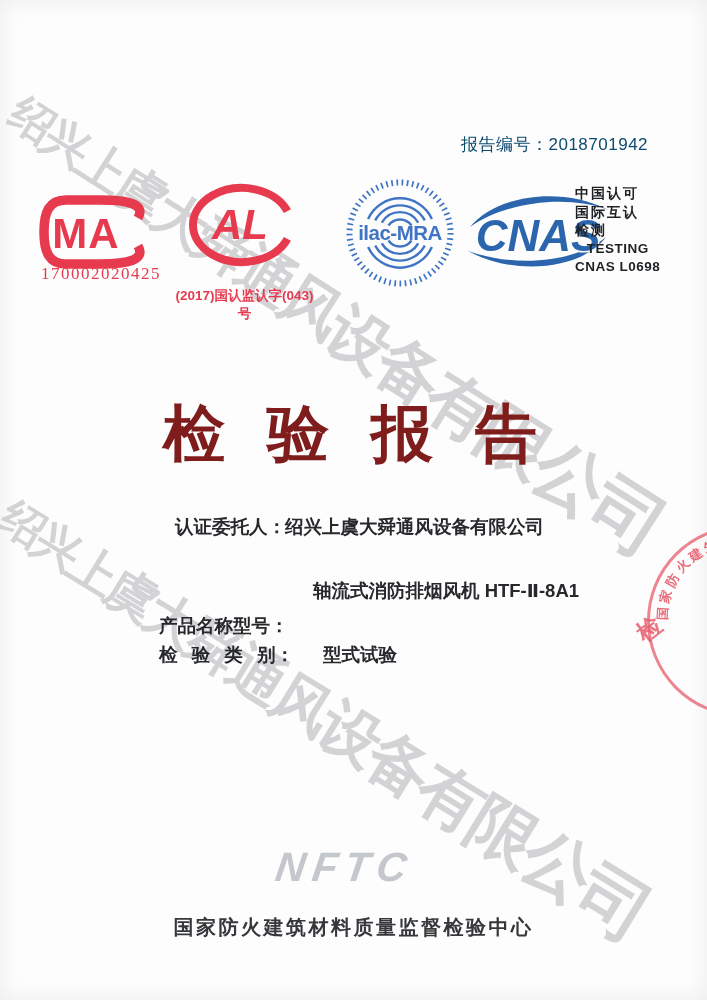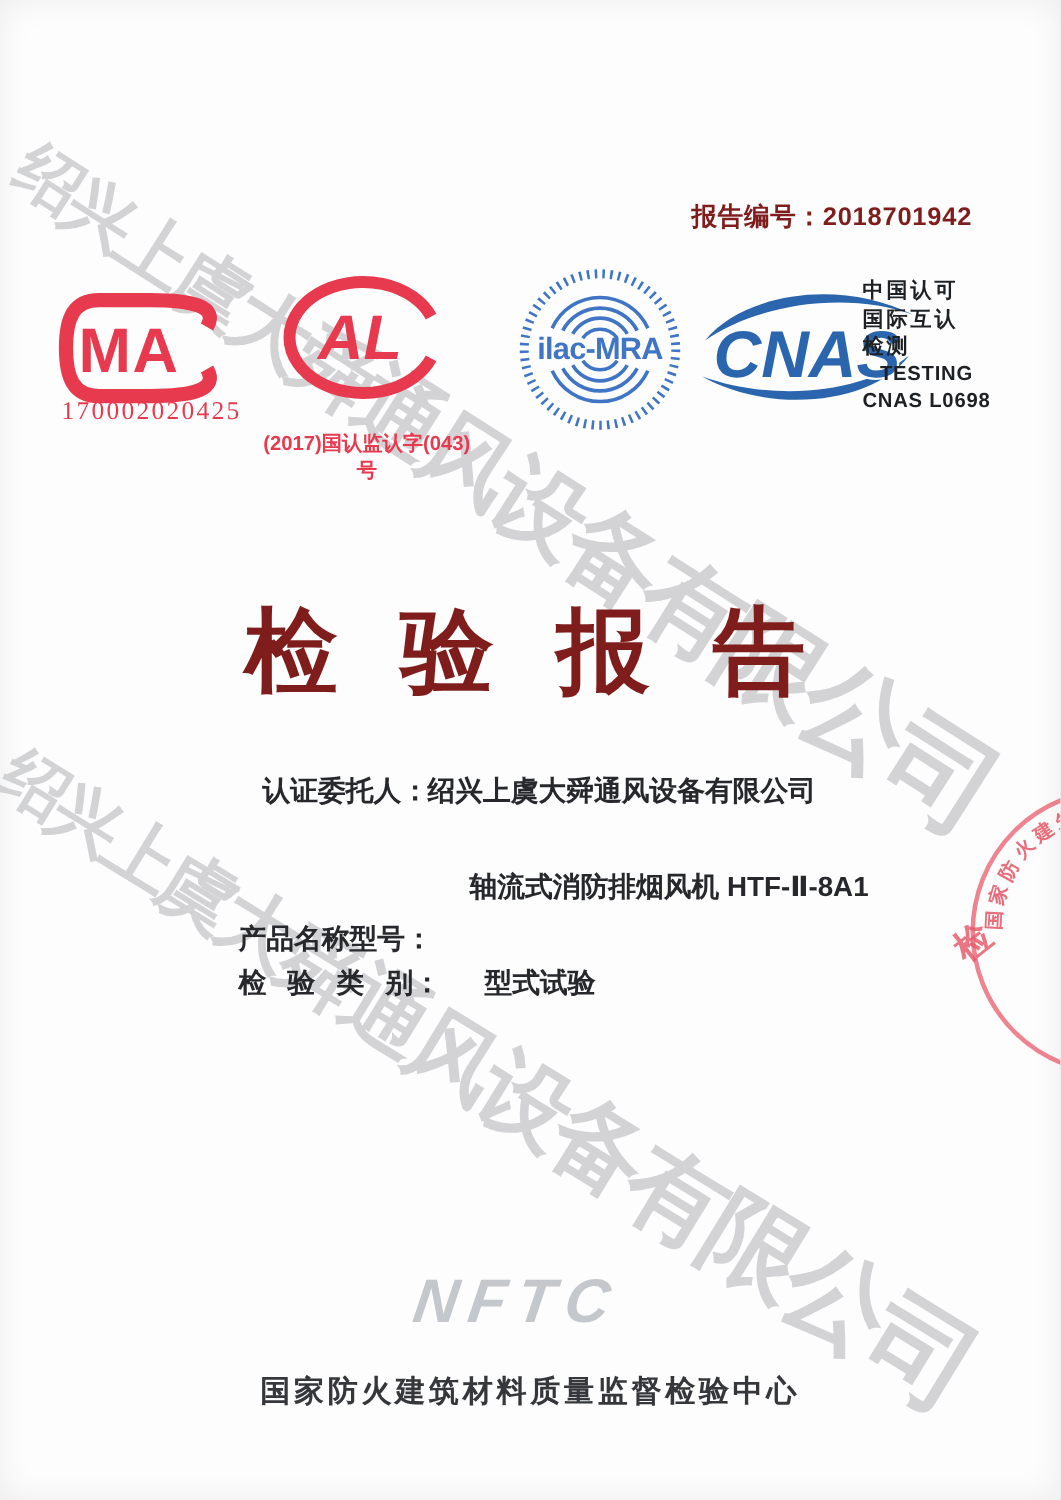--- a/index.html
+++ b/index.html
@@ -25,21 +25,21 @@
     border:3px solid rgba(231,84,100,.78);border-radius:50%;
   }
   #stamp .achar{
     position:absolute;font-size:13px;font-weight:700;color:rgba(228,75,92,.88);line-height:1;
   }
   #stamp .cchar{
     position:absolute;left:27px;top:102px;font-size:24px;font-weight:700;
     color:rgba(228,75,92,.82);line-height:1;transform:rotate(-38deg);
   }
   
-  #report-no{position:absolute;left:461px;top:133px;z-index:3;font-size:17px;color:#7f1d1d;letter-spacing:.5px;font-weight:bold;}
+  #report-no{position:absolute;left:461px;top:133px;z-index:3;font-size:17px;color:#0c4a6e;letter-spacing:.5px;}
   
   .mark{position:absolute;z-index:3;}
   #cma-mark{left:38px;top:194px;}
   #cma-code{position:absolute;left:36px;top:264px;width:130px;text-align:center;z-index:3;
     font-family:"Liberation Serif","DejaVu Serif",serif;font-size:17px;letter-spacing:1.5px;color:#e73a4f;}
   #cal-mark{left:187px;top:183px;}
   #cal-caption{position:absolute;left:172px;top:287px;width:145px;text-align:center;z-index:3;
     font-size:13.5px;font-weight:700;color:#e73a4f;}
   #ilac-mark{left:344px;top:177px;}
   #cnas-mark{left:463px;top:192px;}

